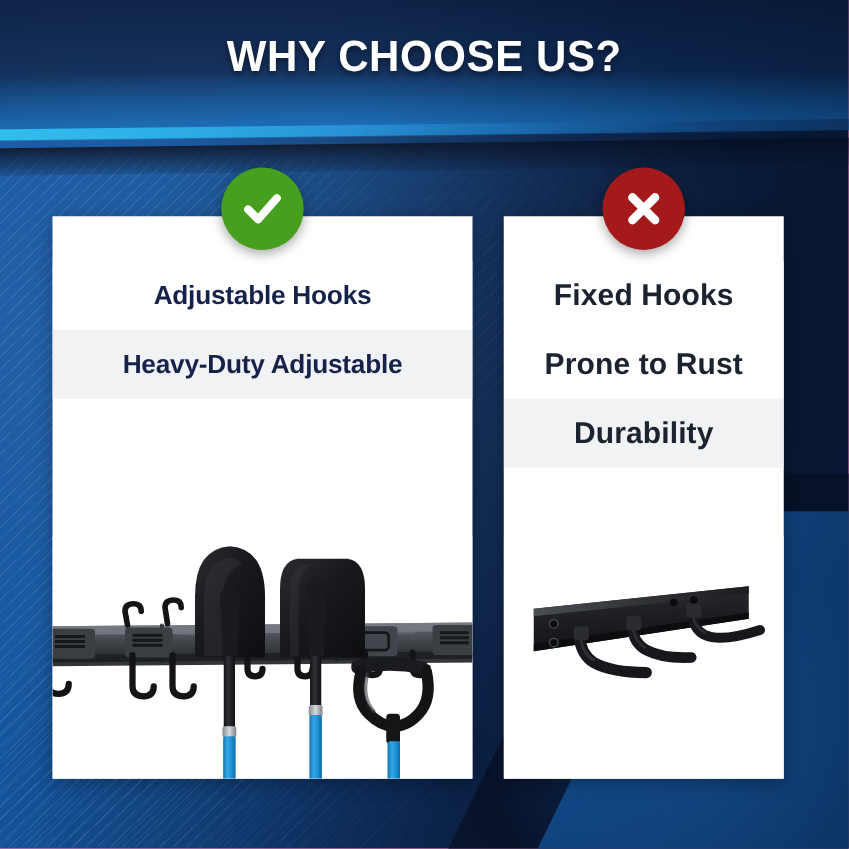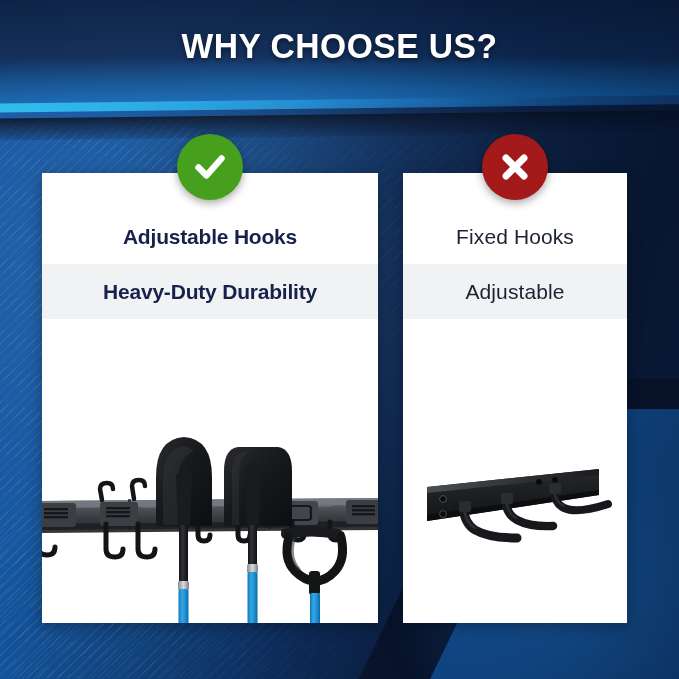--- a/index.html
+++ b/index.html
@@ -151,22 +151,22 @@
   .row.plain { background: #ffffff; }
 
   .card-left .row {
     color: #17224a;
     font-weight: bold;
     font-size: 21px;
     letter-spacing: -0.2px;
   }
   .card-right .row {
     color: #1b2230;
-    font-weight: normal;
-    font-size: 21px;
+    font-weight: bold;
+    font-size: 24px;
     letter-spacing: .1px;
   }
   .card-left .rows { padding-top: 36px; }
   .card-right .rows { padding-top: 36px; }
 
   
   .badge {
     position: absolute;
     width: 66px; height: 66px;
     border-radius: 50%;
@@ -212,21 +212,21 @@
   </div>
 
   <div class="title nosel">WHY CHOOSE US?</div>
 
   <div class="card card-left">
     <div class="rows">
       <div class="row plain">
         <span>Adjustable Hooks</span>
       </div>
       <div class="row alt">
-        <span>Heavy-Duty Durability</span>
+        <span>Heavy-Duty Adjustable</span>
       </div>
     </div>
 
     <div class="prod-left">
       <svg viewBox="0 0 336 194" width="336" height="194" preserveAspectRatio="xMidYMid meet">
         <defs>
           <linearGradient id="railG" x1="0" y1="0" x2="0" y2="1">
             <stop offset="0%" stop-color="#6c7077"></stop>
             <stop offset="22%" stop-color="#55585e"></stop>
             <stop offset="55%" stop-color="#3d4045"></stop>
@@ -342,22 +342,25 @@
         </g>
       </svg>
     </div>
   </div>
 
   <div class="card card-right">
     <div class="rows">
       <div class="row plain">
         <span>Fixed Hooks</span>
       </div>
+      <div class="row plain">
+        <span>Prone to Rust</span>
+      </div>
       <div class="row alt">
-        <span>Adjustable</span>
+        <span>Durability</span>
       </div>
     </div>
 
     <div class="prod-right">
       <svg viewBox="0 0 224 194" width="224" height="194" preserveAspectRatio="xMidYMid meet">
         <defs>
           <linearGradient id="plateG" x1="0" y1="0" x2="0.2" y2="1">
             <stop offset="0%" stop-color="#34363a"></stop>
             <stop offset="40%" stop-color="#202225"></stop>
             <stop offset="100%" stop-color="#121316"></stop>

